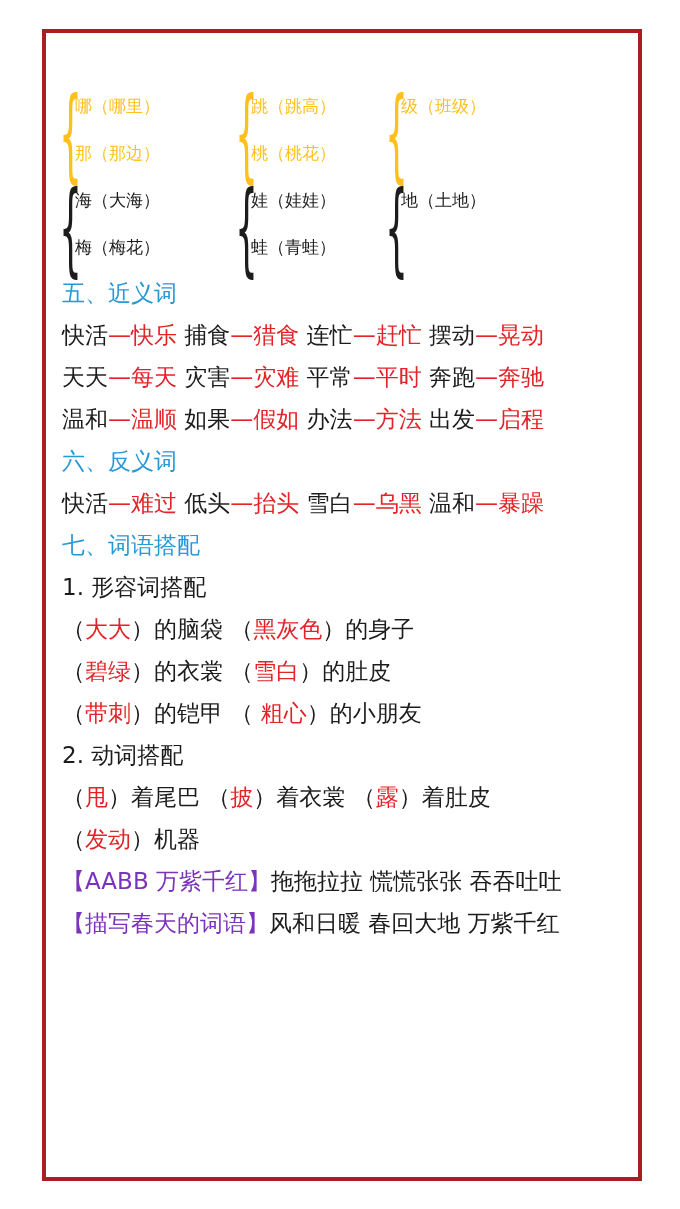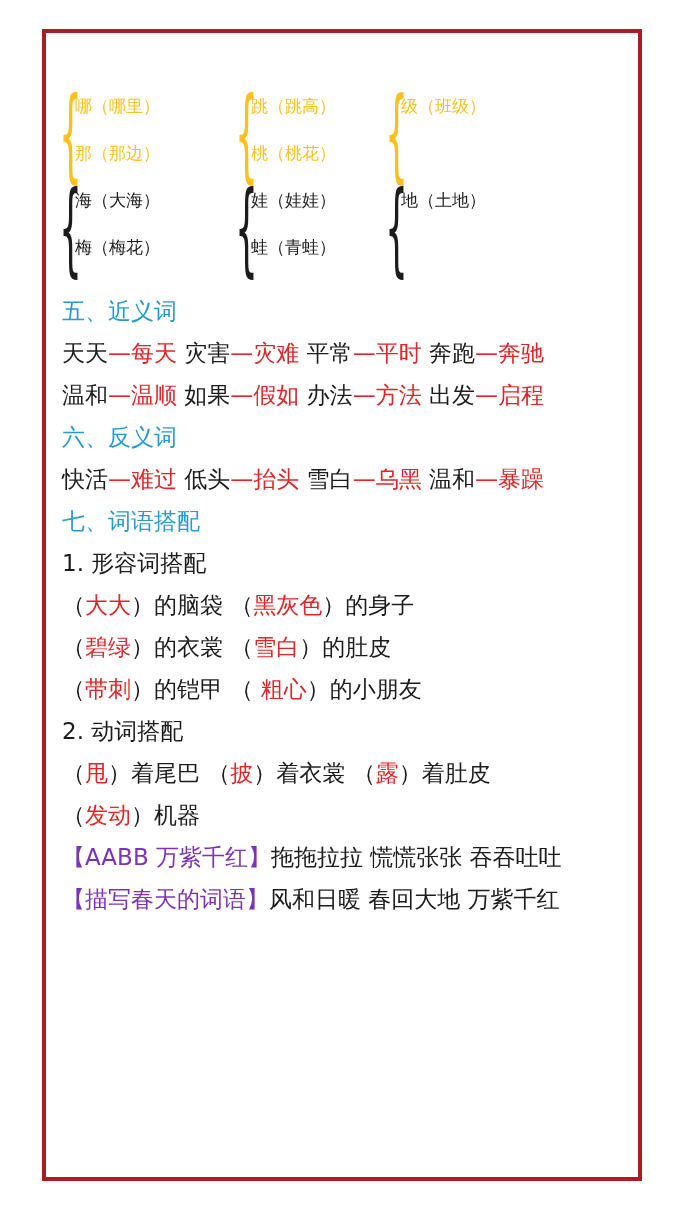--- a/index.html
+++ b/index.html
@@ -59,21 +59,21 @@
     font-family: "DejaVu Sans", sans-serif;
     pointer-events: none;
   }
   .pair-line {
     height: 47px;
     line-height: 47px;
     font-size: 17px;
     white-space: pre;
   }
   
-  .lines { margin-top: 19px; }
+  .lines { margin-top: 1px; }
   .line {
     height: 42px;
     line-height: 42px;
     font-size: 23px;
     white-space: pre;
   }
   .c-ink    { color: var(--ink); }
   .c-red    { color: var(--highlight-red); }
   .c-blue   { color: var(--heading-blue); }
   .c-purple { color: var(--purple); }
@@ -114,20 +114,21 @@
       <div class="pair-line">蛙（青蛙）</div>
     </div>
     <div class="pair">
       <span class="brace">{</span>
       <div class="pair-line">地（土地）</div>
     </div>
   </div>
 
   <div class="lines">
     <div class="line"><span class="c-blue">五、近义词</span></div>
+    <div class="line"><span class="c-ink">快活</span><span class="c-red">—快乐</span><span class="c-ink"> 捕食</span><span class="c-red">—猎食</span><span class="c-ink"> 连忙</span><span class="c-red">—赶忙</span><span class="c-ink"> 摆动</span><span class="c-red">—晃动</span></div>
     <div class="line"><span class="c-ink">天天</span><span class="c-red">—每天</span><span class="c-ink"> 灾害</span><span class="c-red">—灾难</span><span class="c-ink"> 平常</span><span class="c-red">—平时</span><span class="c-ink"> 奔跑</span><span class="c-red">—奔驰</span></div>
     <div class="line"><span class="c-ink">温和</span><span class="c-red">—温顺</span><span class="c-ink"> 如果</span><span class="c-red">—假如</span><span class="c-ink"> 办法</span><span class="c-red">—方法</span><span class="c-ink"> 出发</span><span class="c-red">—启程</span></div>
     <div class="line"><span class="c-blue">六、反义词</span></div>
     <div class="line"><span class="c-ink">快活</span><span class="c-red">—难过</span><span class="c-ink"> 低头</span><span class="c-red">—抬头</span><span class="c-ink"> 雪白</span><span class="c-red">—乌黑</span><span class="c-ink"> 温和</span><span class="c-red">—暴躁</span></div>
     <div class="line"><span class="c-blue">七、词语搭配</span></div>
     <div class="line"><span class="c-ink">1. 形容词搭配</span></div>
     <div class="line"><span class="c-ink">（</span><span class="c-red">大大</span><span class="c-ink">）的脑袋 </span><span class="c-ink">（</span><span class="c-red">黑灰色</span><span class="c-ink">）的身子</span></div>
     <div class="line"><span class="c-ink">（</span><span class="c-red">碧绿</span><span class="c-ink">）的衣裳 </span><span class="c-ink">（</span><span class="c-red">雪白</span><span class="c-ink">）的肚皮</span></div>
     <div class="line"><span class="c-ink">（</span><span class="c-red">带刺</span><span class="c-ink">）的铠甲 （ </span><span class="c-red">粗心</span><span class="c-ink">）的小朋友</span></div>
     <div class="line"><span class="c-ink">2. 动词搭配</span></div>

